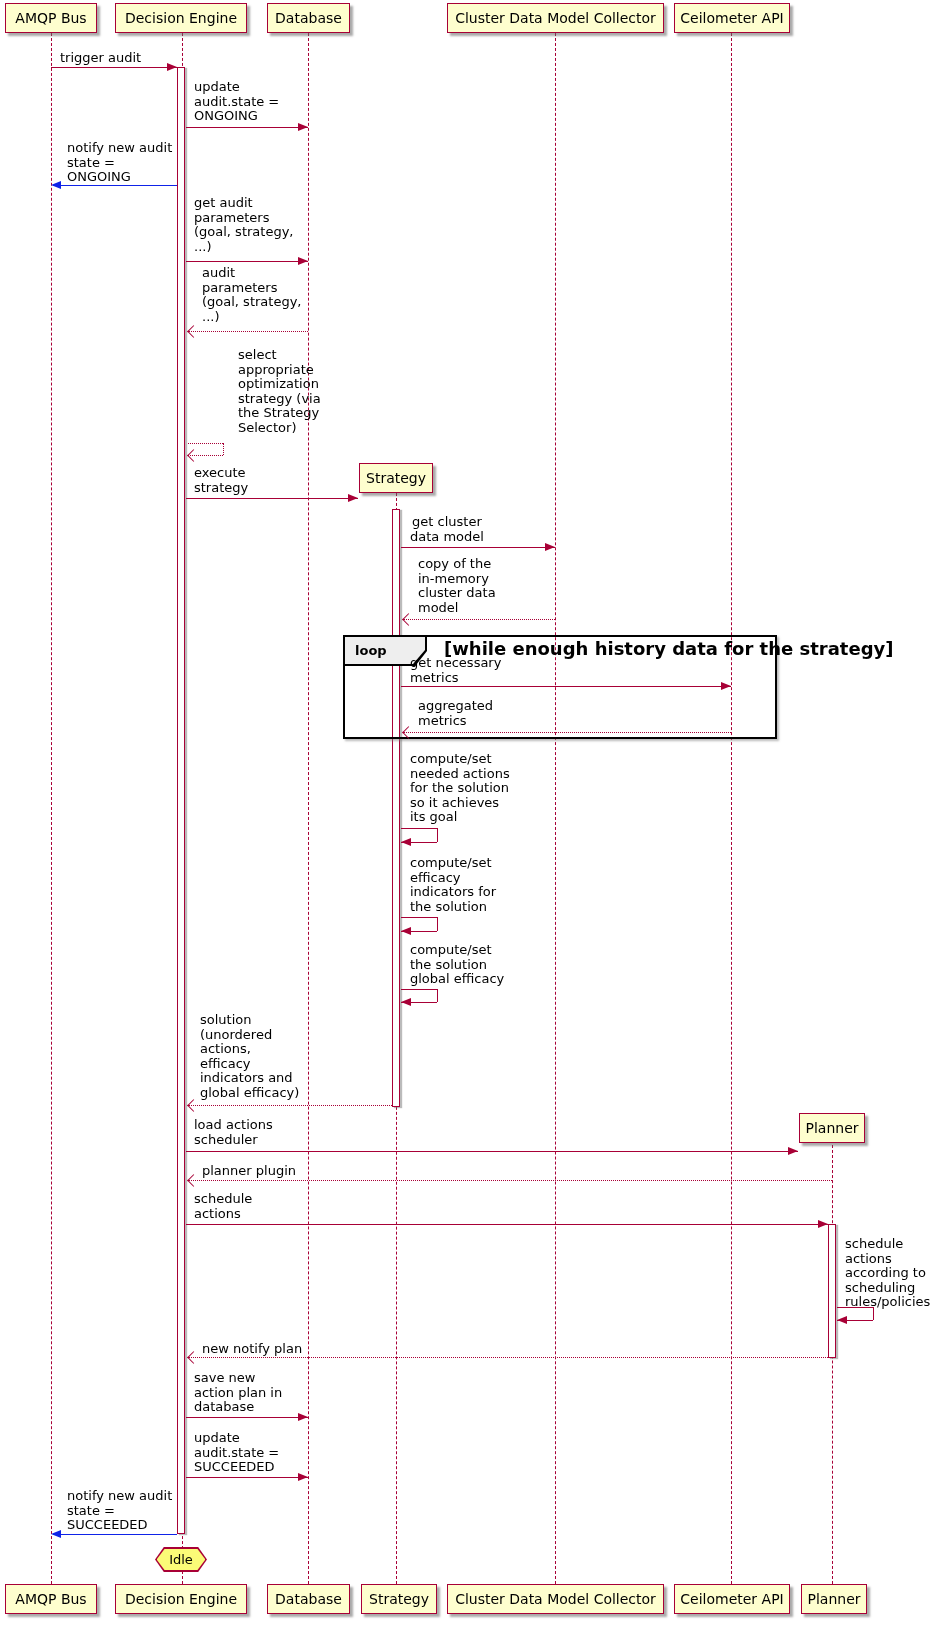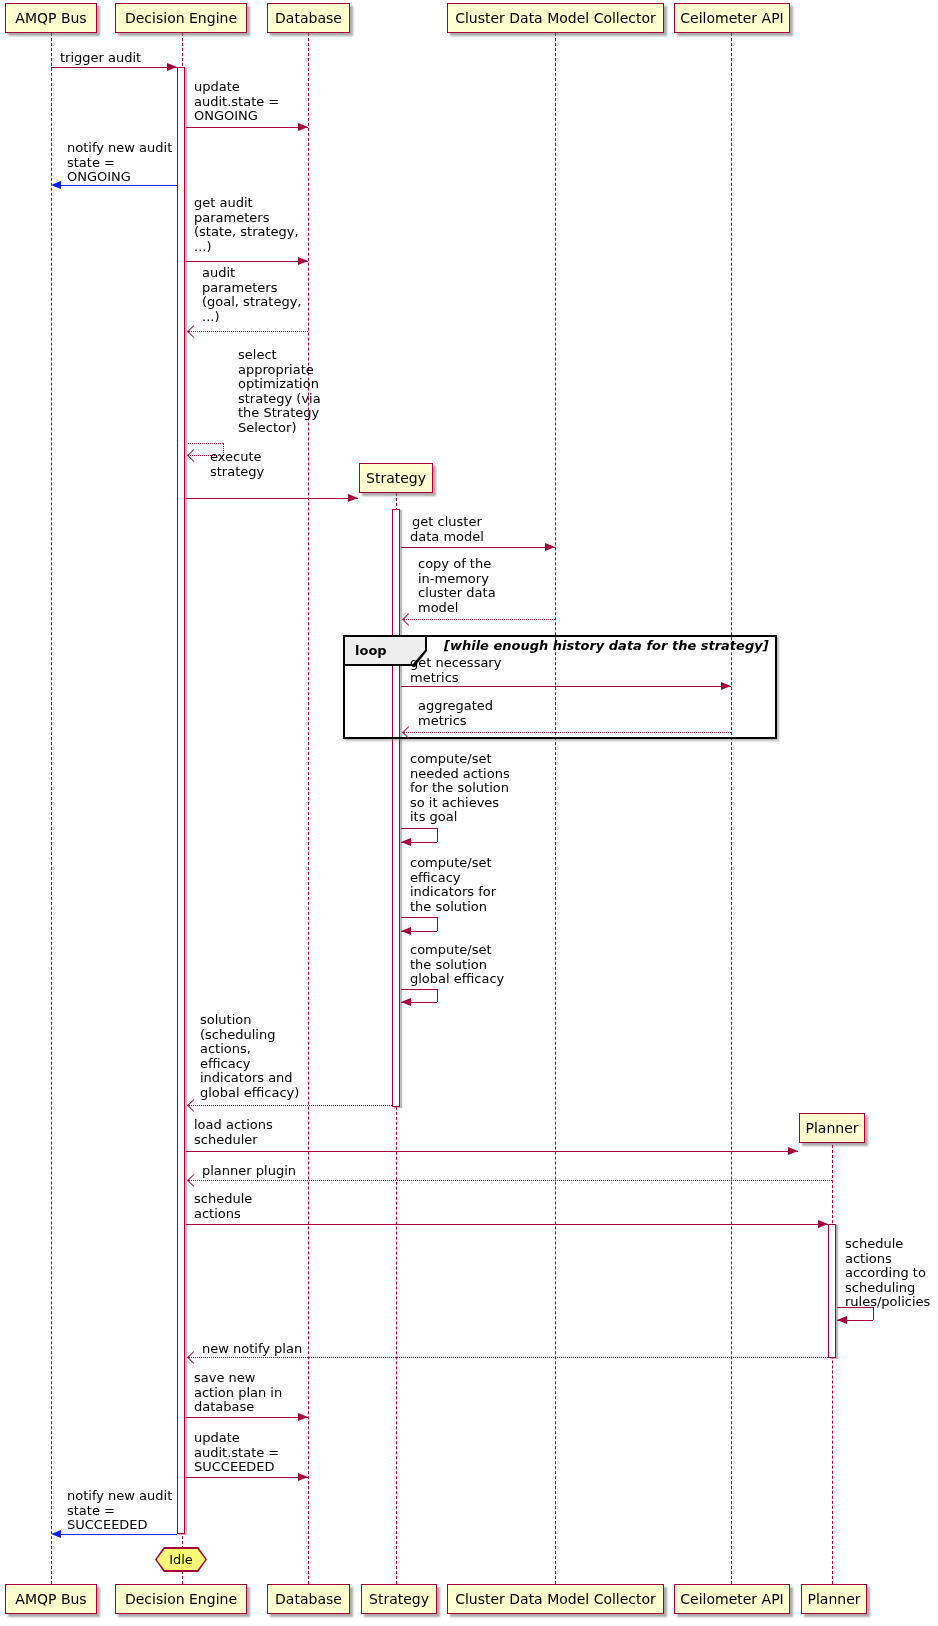--- a/index.html
+++ b/index.html
@@ -37,21 +37,21 @@
     border-left:1.6px solid #A80036;border-bottom:1.6px solid #A80036;
     transform:rotate(45deg);z-index:4;}
   .frag{position:absolute;border:2px solid #000;box-sizing:border-box;
     box-shadow:2px 2px 2px rgba(120,120,120,0.5);z-index:3;background:transparent;}
   .frag-tab-outer{position:absolute;background:#000;
     clip-path:polygon(0 0,100% 0,100% 52%,86% 100%,0 100%);z-index:4;}
   .frag-tab-inner{position:absolute;left:2px;top:2px;right:2px;bottom:2px;background:#EEEEEE;
     clip-path:polygon(0 0,100% 0,100% 48%,85% 100%,0 100%);
     display:flex;align-items:center;padding-left:10px;
     font-size:13px;font-weight:bold;box-sizing:border-box;}
-  .frag-cond{position:absolute;font-size:13px;font-weight:bold;white-space:nowrap;z-index:4;font-style:italic;}
+  .frag-cond{position:absolute;font-size:18px;font-weight:bold;white-space:nowrap;z-index:4;}
   .hex-outer{position:absolute;background:#A80036;
     clip-path:polygon(0 50%,17% 0,83% 0,100% 50%,83% 100%,17% 100%);
     filter:drop-shadow(2px 2px 1px rgba(100,100,100,0.6));z-index:5;}
   .hex-inner{position:absolute;left:1.6px;top:1.6px;right:1.6px;bottom:1.6px;background:#FBFB77;
     clip-path:polygon(0 50%,17% 0,83% 0,100% 50%,83% 100%,17% 100%);
     display:flex;align-items:center;justify-content:center;font-size:13px;}
 </style>
 </head>
 <body>
 
@@ -125,21 +125,21 @@
   <div class="head-r" style="left:298px;top:123px;"></div>
 
   <div class="msg-label" style="left:67px;top:141px;">notify new audit
 state =
 ONGOING</div>
   <div class="line blue" style="left:53px;top:185px;width:124px;"></div>
   <div class="head-l blue" style="left:51px;top:181px;"></div>
 
   <div class="msg-label" style="left:194px;top:196px;">get audit
 parameters
-(state, strategy,
+(goal, strategy,
 ...)</div>
   <div class="line" style="left:186px;top:261px;width:122px;"></div>
   <div class="head-r" style="left:298px;top:257px;"></div>
 
   <div class="msg-label" style="left:202px;top:266px;">audit
 parameters
 (goal, strategy,
 ...)</div>
   <div class="line ret" style="left:188px;top:331px;width:120px;"></div>
   <div class="openhead-l" style="left:189px;top:327px;"></div>
@@ -148,21 +148,21 @@
 appropriate
 optimization
 strategy (via
 the Strategy
 Selector)</div>
   <div class="line ret" style="left:188px;top:443px;width:35px;"></div>
   <div class="vline ret" style="left:223px;top:443px;height:12px;"></div>
   <div class="line ret" style="left:188px;top:455px;width:35px;"></div>
   <div class="openhead-l" style="left:189px;top:451px;"></div>
 
-  <div class="msg-label" style="left:194px;top:450px;margin-left:16px;">execute
+  <div class="msg-label" style="left:194px;top:466px;">execute
 strategy</div>
   <div class="line" style="left:186px;top:498px;width:172px;"></div>
   <div class="head-r" style="left:348px;top:494px;"></div>
 
   <div class="msg-label" style="left:410px;top:515px;text-align:center;">get cluster
 data model</div>
   <div class="line" style="left:401px;top:547px;width:154px;"></div>
   <div class="head-r" style="left:545px;top:543px;"></div>
 
   <div class="msg-label" style="left:418px;top:557px;">copy of the
@@ -209,21 +209,21 @@
 
   <div class="msg-label" style="left:410px;top:943px;">compute/set
 the solution
 global efficacy</div>
   <div class="line" style="left:401px;top:989px;width:36px;"></div>
   <div class="vline" style="left:437px;top:989px;height:13px;"></div>
   <div class="line" style="left:401px;top:1002px;width:36px;"></div>
   <div class="head-l" style="left:401px;top:998px;"></div>
 
   <div class="msg-label" style="left:200px;top:1013px;">solution
-(scheduling
+(unordered
 actions,
 efficacy
 indicators and
 global efficacy)</div>
   <div class="line ret" style="left:188px;top:1105px;width:204px;"></div>
   <div class="openhead-l" style="left:189px;top:1101px;"></div>
 
   <div class="msg-label" style="left:194px;top:1118px;">load actions
 scheduler</div>
   <div class="line" style="left:186px;top:1151px;width:612px;"></div>

